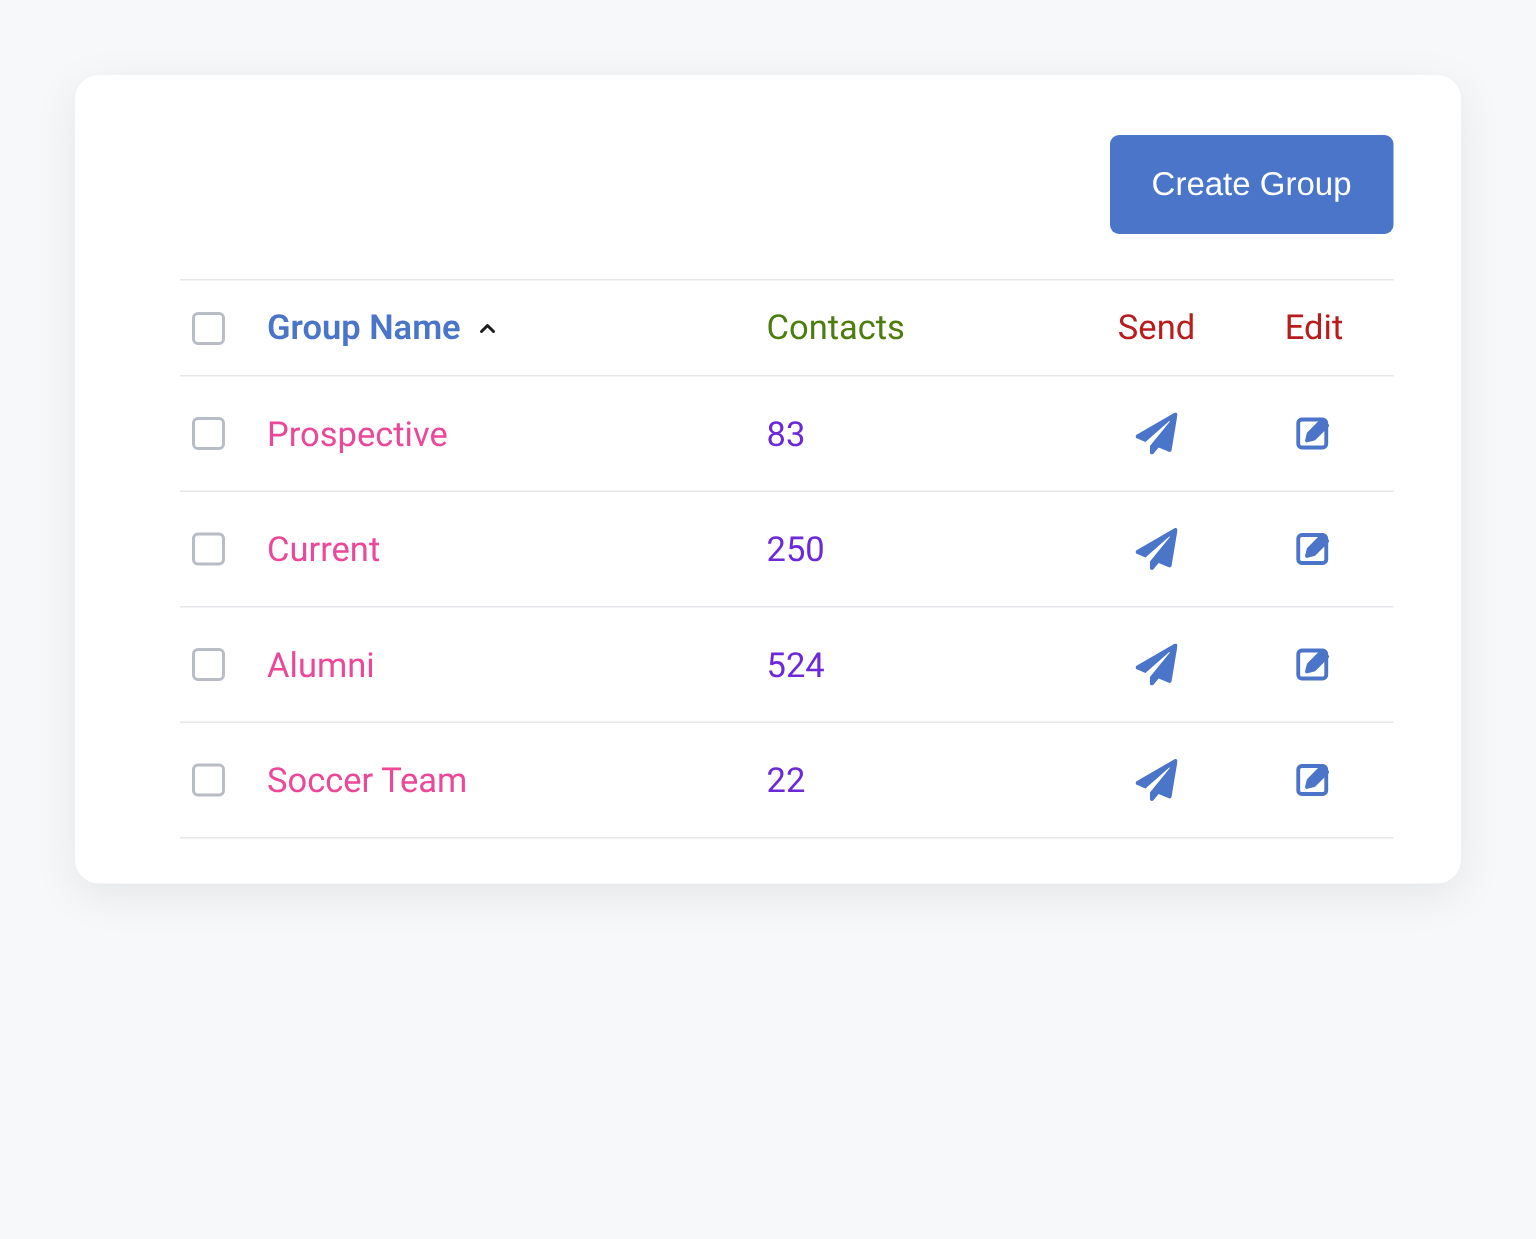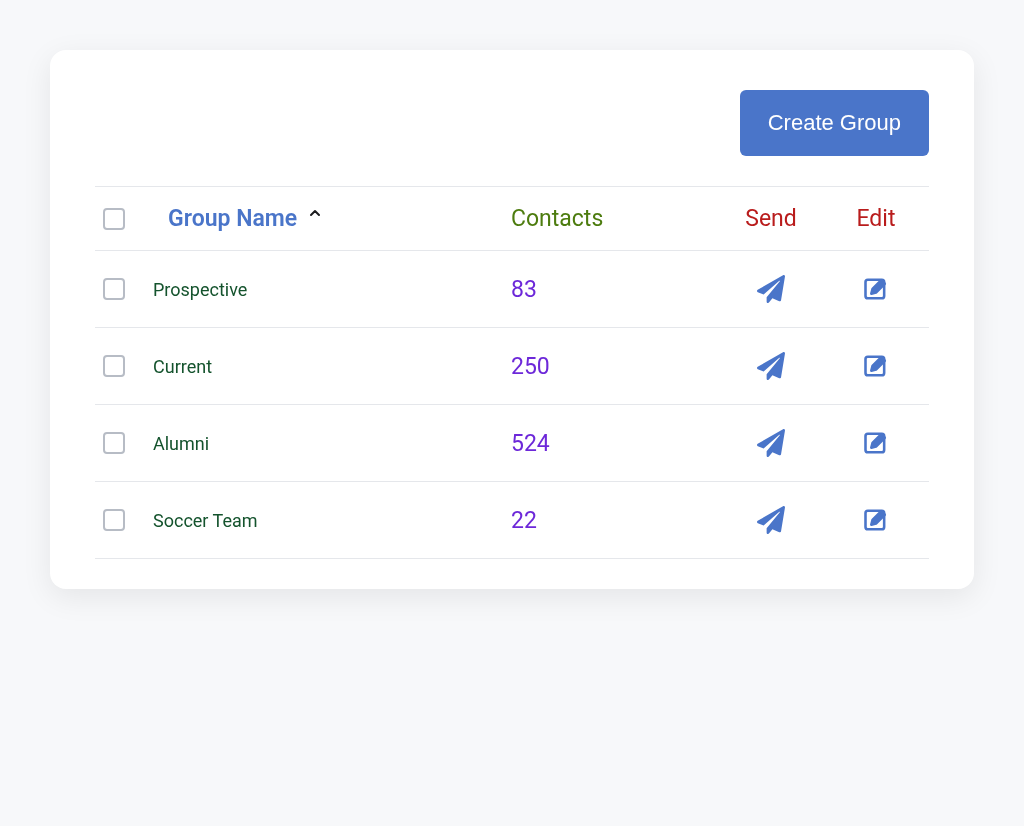--- a/index.html
+++ b/index.html
@@ -11,21 +11,21 @@
       padding: 50px;
       display: flex;
       align-items: flex-start;
       justify-content: center;
     }
     .card {
       background: #ffffff;
       border-radius: 16px;
       box-shadow: 0 8px 30px rgba(0,0,0,0.08);
       width: 992px;
-      padding: 40px 45px 30px 45px;
+      padding: 40px 45px 30px 70px;
     }
     .header {
       display: flex;
       justify-content: flex-end;
       margin-bottom: 30px;
     }
     .btn-primary {
       background: #4a75c9;
       color: #ffffff;
       border: none;
@@ -54,39 +54,38 @@
       border-bottom: 1px solid #e5e7eb;
     }
     .th {
       font-size: 23px;
       color: #b91c1c;
     }
     .th.sortable {
       color: #4a75c9;
       font-weight: 600;
       display: flex;
-      align-items: flex-start;
+      align-items: center;
       gap: 10px;
-      margin-left: 15px;
     }
     .th.link {
       color: #4d7c0f;
       font-weight: 400;
     }
     .checkbox {
       width: 22px;
       height: 22px;
       border: 2px solid #b7bcc5;
       border-radius: 4px;
       background: #ffffff;
       cursor: pointer;
     }
     .group-name {
-      color: #14532d;
-      font-size: 18px;
+      color: #ec4899;
+      font-size: 23px;
       cursor: pointer;
     }
     .contacts {
       color: #6d28d9;
       font-size: 23px;
     }
     .icon-cell {
       display: flex;
       justify-content: center;
     }

